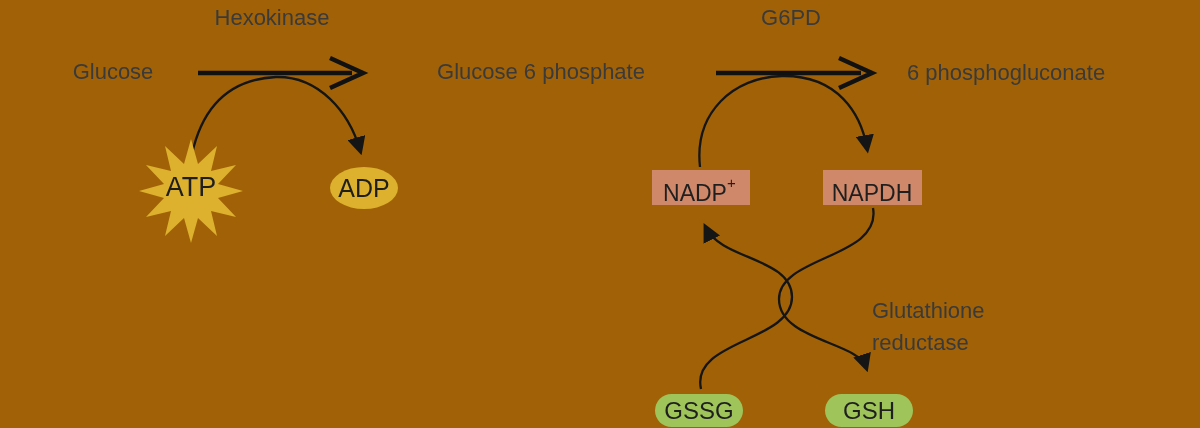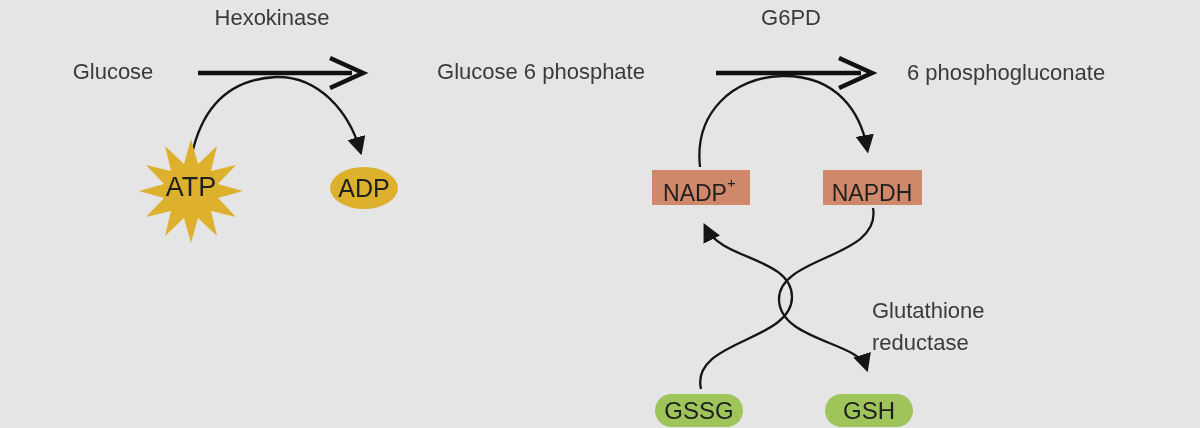--- a/index.html
+++ b/index.html
@@ -1,20 +1,20 @@
 <!DOCTYPE html>
 <html><head>
 <meta charset="utf-8">
 <style>
   html, body { margin: 0; padding: 0; background: #ffffff; }
   .diagram-wrap {
     position: relative;
     width: 1200px;
     height: 428px;
-    background: #e5e5e5;
+    background: #a16207;
     overflow: hidden;
   }
   svg text {
     font-family: "Liberation Sans", "DejaVu Sans", sans-serif;
     fill: #3a3a3a;
   }
   .label-text { font-size: 22px; }
   .shape-text { fill: #1f1f1f; }
   .arrow-line {
     stroke: #111111;

